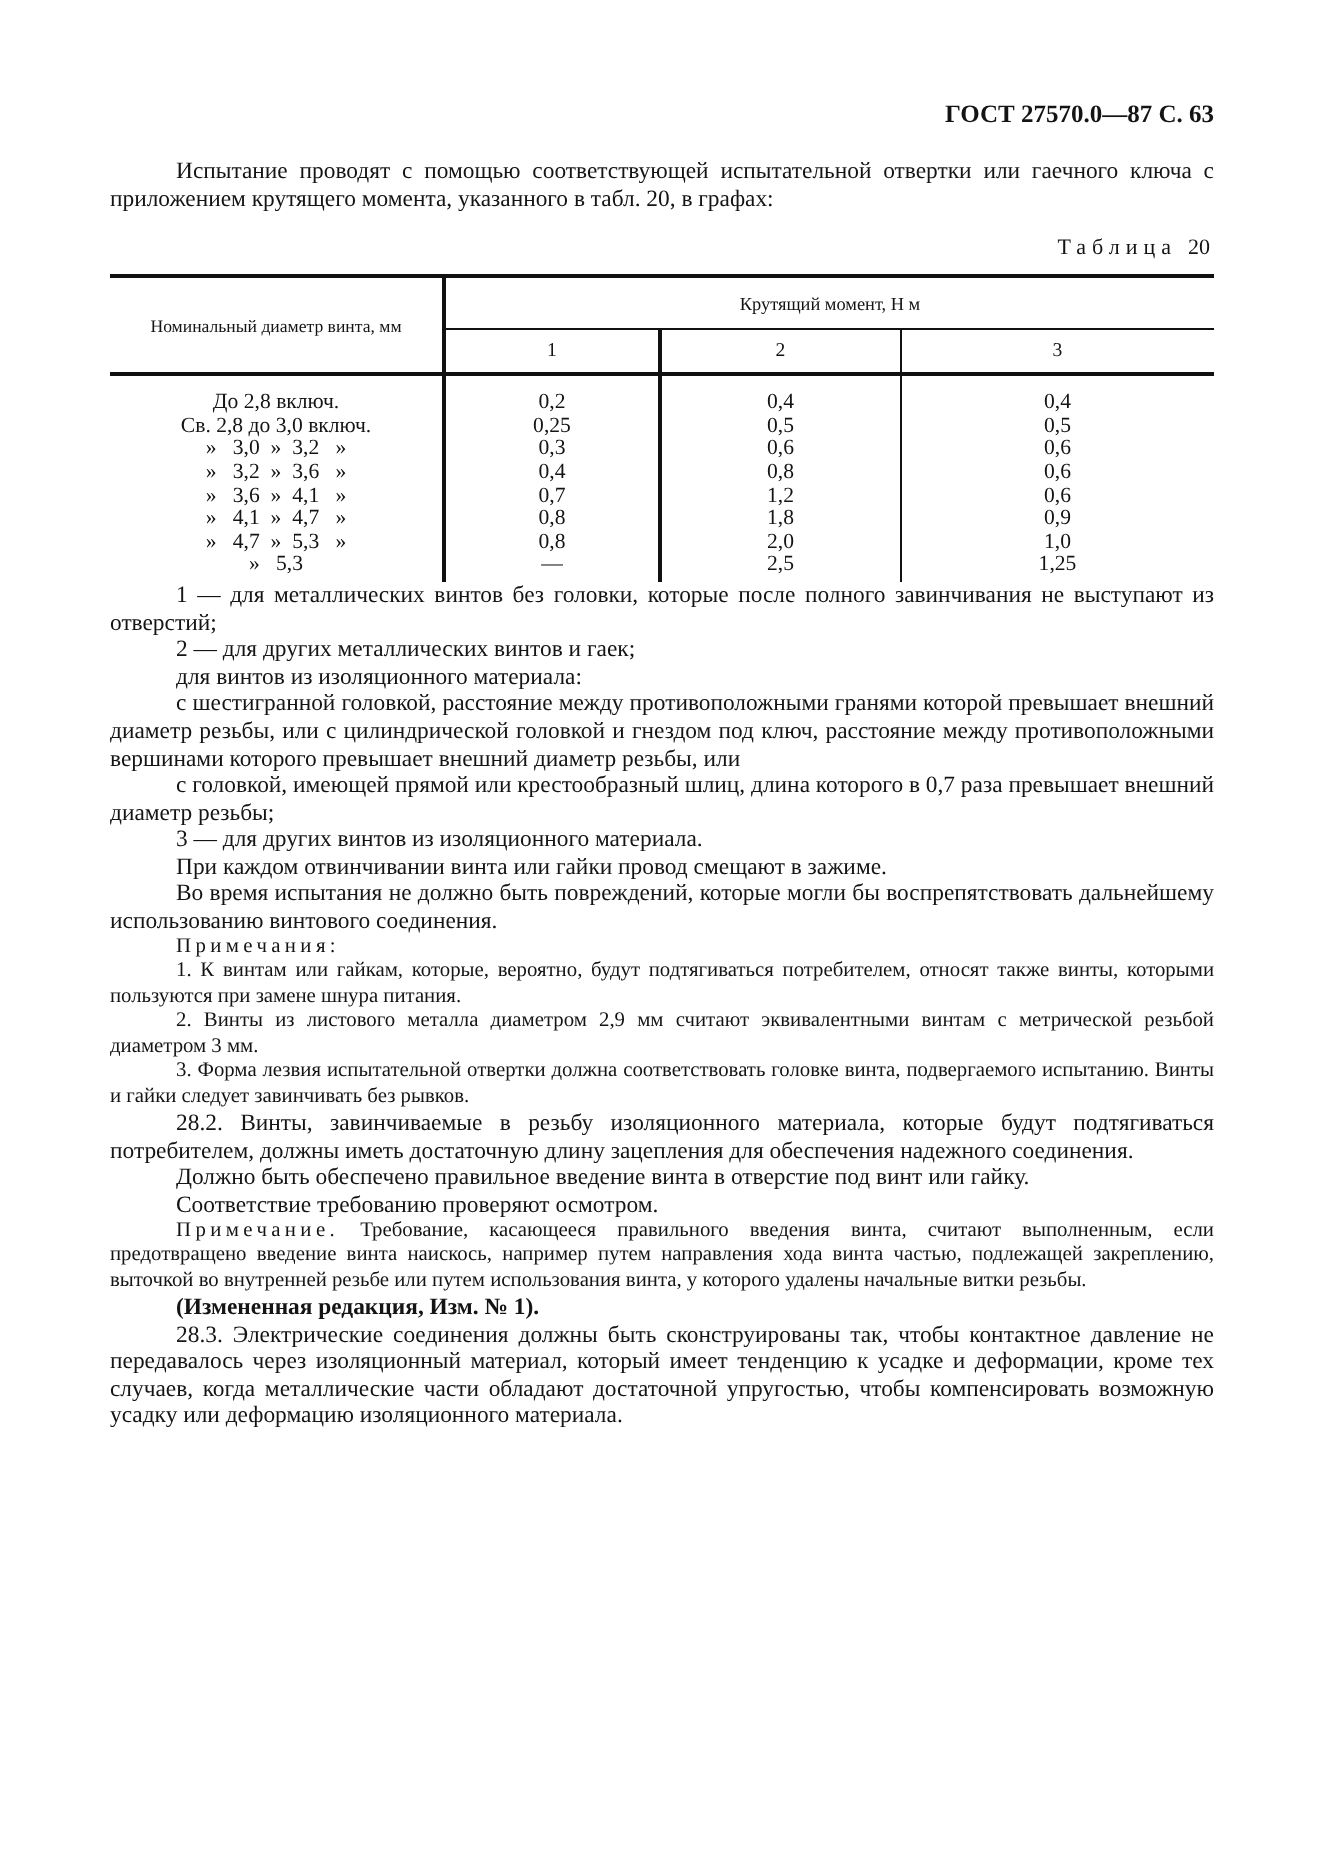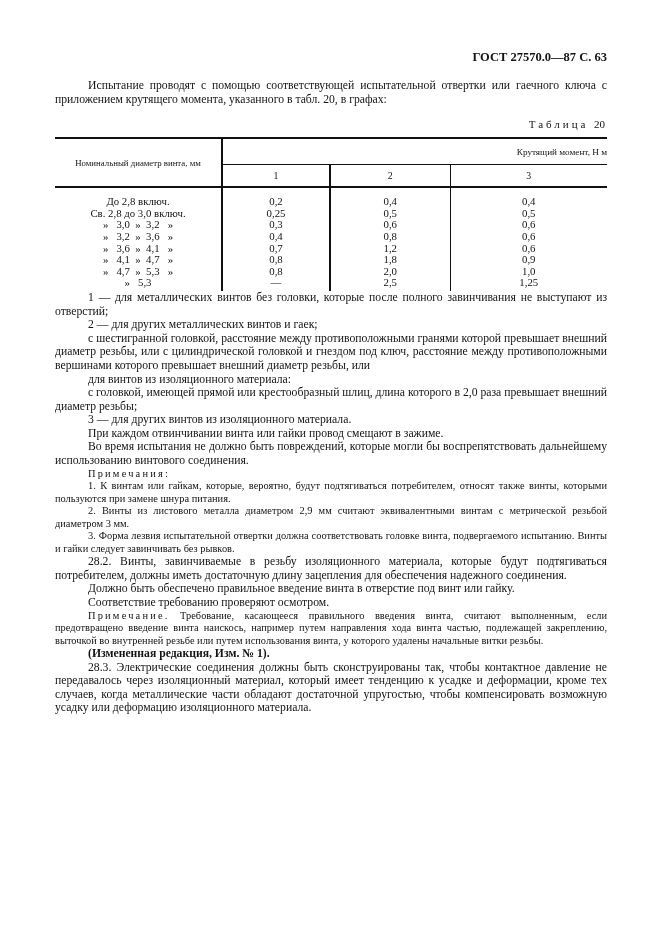--- a/index.html
+++ b/index.html
@@ -63,21 +63,21 @@
   th.th-dia {
     font-size: 8.8px;
     line-height: 10px;
     text-align: center;
     border-right: 2px solid #111;
     border-bottom: 2px solid #111;
   }
   th.th-group {
     font-size: 9.2px;
     line-height: 10px;
-    text-align: right;
+    text-align: center;
     height: 25px;
     border-bottom: 1px solid #111;
   }
   tr.subhead th {
     font-size: 9.8px;
     height: 21px;
     text-align: center;
     border-bottom: 2px solid #111;
   }
   tr.subhead th.sh1 { border-right: 2px solid #111; }
@@ -192,23 +192,23 @@
         <td class="v1">—</td>
         <td class="v2">2,5</td>
         <td>1,25</td>
       </tr>
     </tbody>
   </table>
 
 
   <p class="body-par gap-items">1 — для металлических винтов без головки, которые после полного завинчивания не выступают из отверстий;</p>
   <p class="body-par">2 — для других металлических винтов и гаек;</p>
+  <p class="body-par">для винтов из изоляционного материала:</p>
   <p class="body-par">с шестигранной головкой, расстояние между противоположными гранями которой превышает внешний диаметр резьбы, или с цилиндрической головкой и гнездом под ключ, расстояние между противоположными вершинами которого превышает внешний диаметр резьбы, или</p>
-  <p class="body-par">для винтов из изоляционного материала:</p>
-  <p class="body-par">с головкой, имеющей прямой или крестообразный шлиц, длина которого в 2,0 раза превышает внешний диаметр резьбы;</p>
+  <p class="body-par">с головкой, имеющей прямой или крестообразный шлиц, длина которого в 0,7 раза превышает внешний диаметр резьбы;</p>
   <p class="body-par">3 — для других винтов из изоляционного материала.</p>
   <p class="body-par">При каждом отвинчивании винта или гайки провод смещают в зажиме.</p>
   <p class="body-par">Во время испытания не должно быть повреждений, которые могли бы воспрепятствовать дальнейшему использованию винтового соединения.</p>
 
   <p class="note gap-notes-block"><span class="note-spaced">Примечания:</span></p>
   <p class="note">1. К винтам или гайкам, которые, вероятно, будут подтягиваться потребителем, относят также винты, которыми пользуются при замене шнура питания.</p>
   <p class="note">2. Винты из листового металла диаметром 2,9 мм считают эквивалентными винтам с метрической резьбой диаметром 3 мм.</p>
   <p class="note">3. Форма лезвия испытательной отвертки должна соответствовать головке винта, подвергаемого испытанию. Винты и гайки следует завинчивать без рывков.</p>
 
   <p class="body-par gap-section">28.2. Винты, завинчиваемые в резьбу изоляционного материала, которые будут подтягиваться потребителем, должны иметь достаточную длину зацепления для обеспечения надежного соединения.</p>

